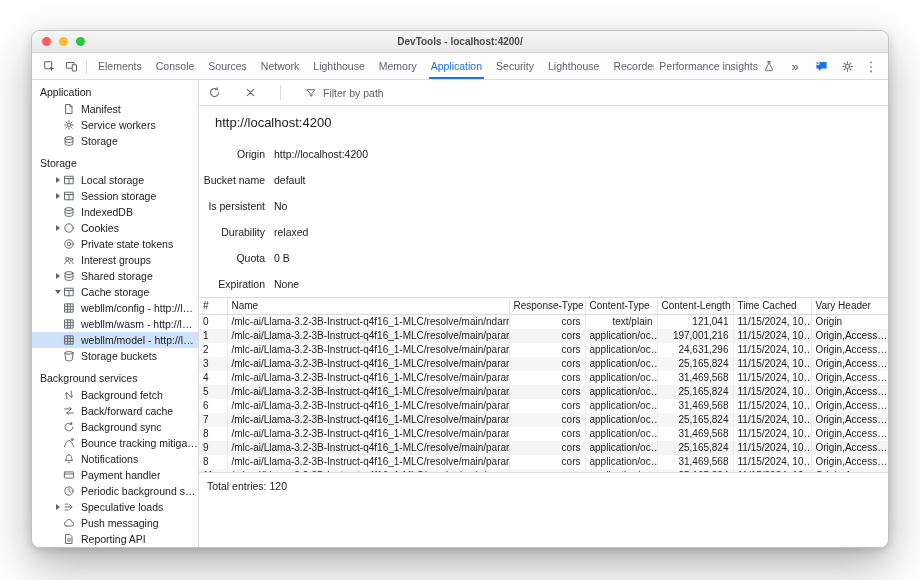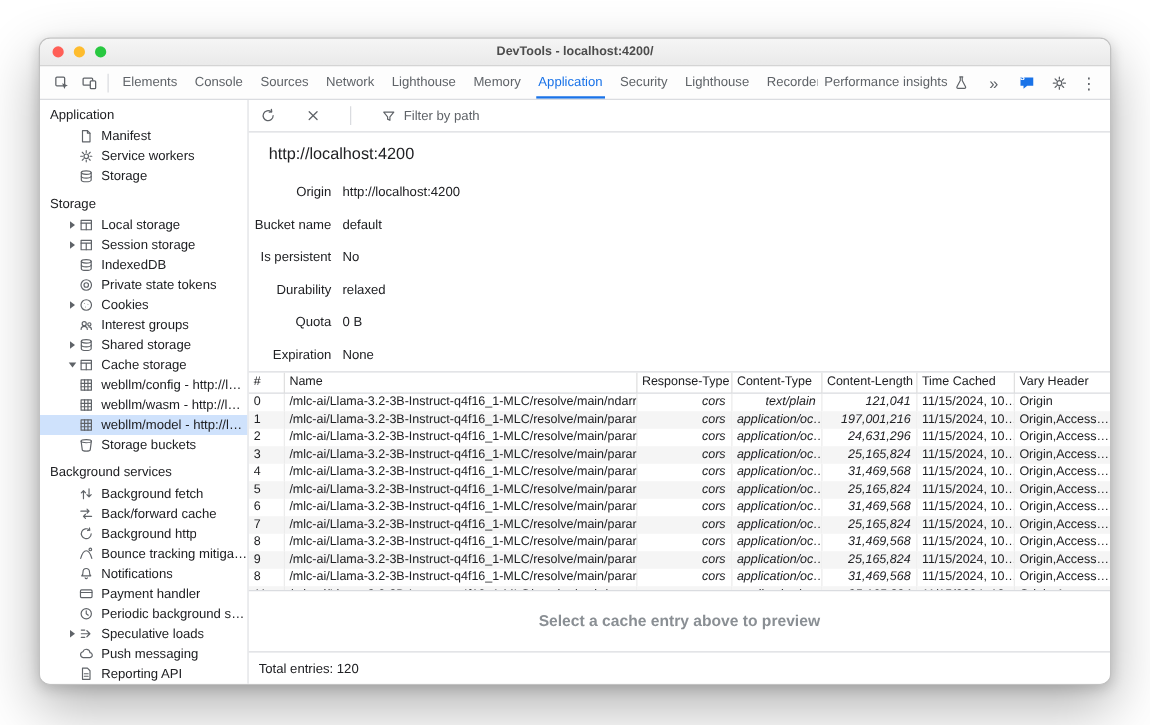--- a/index.html
+++ b/index.html
@@ -69,21 +69,21 @@
 
   .grid-wrap { flex:0 0 175px; overflow:hidden; border-top:1px solid #dadce0; }
   table { width:100%; border-collapse:collapse; table-layout:fixed; }
   th { font-weight:normal; text-align:left; height:16px; padding:0 4px; font-size:10px; color:#202124;
        border-right:1px solid #e0e0e0; border-bottom:1px solid #dadce0; background:#fff;
        overflow:hidden; white-space:nowrap; }
   td { height:14px; line-height:14px; padding:0 4px; font-size:10px; color:#202124;
        border-right:1px solid #ececec; overflow:hidden; white-space:nowrap; }
   th:last-child, td:last-child { border-right:none; }
   tbody tr:nth-child(even) td { background:#f5f5f5; }
-  .r { text-align:right;font-style:italic; }
+  .r { text-align:right; }
 
   .preview { flex:1; min-height:0; border-top:1px solid #dadce0; display:flex; align-items:center; justify-content:center; }
   .preview-msg { color:#8a8f94; font-weight:bold; font-size:12.5px; }
   .footer { flex:0 0 26px; border-top:1px solid #dadce0; display:flex; align-items:center; padding-left:8px;
             font-size:10.5px; color:#202124; }
 </style>
 </head>
 <body>
 
 <div class="window">
@@ -220,47 +220,47 @@
               <span class="icn">
                 <svg viewBox="0 0 14 14" width="12" height="12" fill="none" stroke="#5f6368" stroke-width="1.1" stroke-linecap="round" stroke-linejoin="round">
                   <ellipse cx="7" cy="3.6" rx="4.6" ry="1.7"></ellipse>
                   <path d="M2.4 3.6v6.8c0 .95 2.06 1.7 4.6 1.7s4.6-.75 4.6-1.7V3.6"></path>
                   <path d="M2.4 7c0 .95 2.06 1.7 4.6 1.7s4.6-.75 4.6-1.7"></path>
                 </svg>
               </span>
               <span class="lbl">IndexedDB</span>
             </div>
             <div class="tree-item">
-              <span class="expander"></span>
-              <span class="icn">
-                <svg viewBox="0 0 14 14" width="12" height="12" fill="none" stroke="#5f6368" stroke-width="1.1" stroke-linecap="round" stroke-linejoin="round">
-                  <circle cx="7" cy="7" r="4.9"></circle>
-                  <circle cx="7" cy="7" r="2.1"></circle>
-                </svg>
-              </span>
-              <span class="lbl">Private state tokens</span>
-            </div>
-            <div class="tree-item">
               <span class="expander">
                 <i class="tri tri-right"></i>
               </span>
               <span class="icn">
                 <svg viewBox="0 0 14 14" width="12" height="12" fill="none" stroke="#5f6368" stroke-width="1.1" stroke-linecap="round" stroke-linejoin="round">
                   <circle cx="7" cy="7" r="4.9"></circle>
                   <circle cx="5.2" cy="5.5" r=".45" fill="#5f6368" stroke="none"></circle>
                   <circle cx="8.6" cy="6.3" r=".45" fill="#5f6368" stroke="none"></circle>
                   <circle cx="6.3" cy="8.9" r=".45" fill="#5f6368" stroke="none"></circle>
                 </svg>
               </span>
               <span class="lbl">Cookies</span>
             </div>
             <div class="tree-item">
               <span class="expander"></span>
               <span class="icn">
                 <svg viewBox="0 0 14 14" width="12" height="12" fill="none" stroke="#5f6368" stroke-width="1.1" stroke-linecap="round" stroke-linejoin="round">
+                  <circle cx="7" cy="7" r="4.9"></circle>
+                  <circle cx="7" cy="7" r="2.1"></circle>
+                </svg>
+              </span>
+              <span class="lbl">Private state tokens</span>
+            </div>
+            <div class="tree-item">
+              <span class="expander"></span>
+              <span class="icn">
+                <svg viewBox="0 0 14 14" width="12" height="12" fill="none" stroke="#5f6368" stroke-width="1.1" stroke-linecap="round" stroke-linejoin="round">
                   <circle cx="5.1" cy="5.8" r="1.9"></circle>
                   <path d="M2.2 11.2c0-1.7 1.3-2.9 2.9-2.9s2.9 1.2 2.9 2.9"></path>
                   <circle cx="9.9" cy="6.4" r="1.5"></circle>
                   <path d="M9.4 8.7c1.5 0 2.4 1 2.4 2.5"></path>
                 </svg>
               </span>
               <span class="lbl">Interest groups</span>
             </div>
             <div class="tree-item">
               <span class="expander">
@@ -346,21 +346,21 @@
               <span class="lbl">Back/forward cache</span>
             </div>
             <div class="tree-item">
               <span class="expander"></span>
               <span class="icn">
                 <svg viewBox="0 0 14 14" width="12" height="12" fill="none" stroke="#5f6368" stroke-width="1.1" stroke-linecap="round" stroke-linejoin="round">
                   <path d="M11.6 7a4.6 4.6 0 1 1-1.7-3.6"></path>
                   <path d="M10 1.6l.3 2.1-2.1.3"></path>
                 </svg>
               </span>
-              <span class="lbl">Background http</span>
+              <span class="lbl">Background sync</span>
             </div>
             <div class="tree-item">
               <span class="expander"></span>
               <span class="icn">
                 <svg viewBox="0 0 14 14" width="12" height="12" fill="none" stroke="#5f6368" stroke-width="1.1" stroke-linecap="round" stroke-linejoin="round">
                   <path d="M1.8 11.4C3.2 6.4 5 4.2 7 4.2s3.8 2.2 5.2 7.2"></path>
                   <circle cx="10.8" cy="3" r="1.2"></circle>
                 </svg>
               </span>
               <span class="lbl">Bounce tracking mitigations</span>
@@ -600,23 +600,20 @@
                 <td class="r">cors</td>
                 <td class="r">application/oc…</td>
                 <td class="r">25,165,824</td>
                 <td>11/15/2024, 10…</td>
                 <td>Origin,Access…</td>
               </tr>
             </tbody>
         </table>
       </div>
 
-      <div class="preview">
-        <span class="preview-msg">Select a cache entry above to preview</span>
-      </div>
 
       <div class="footer">
         <span>Total entries: 120</span>
       </div>
 
     </main>
   </div>
 </div>
 
 </body></html>

